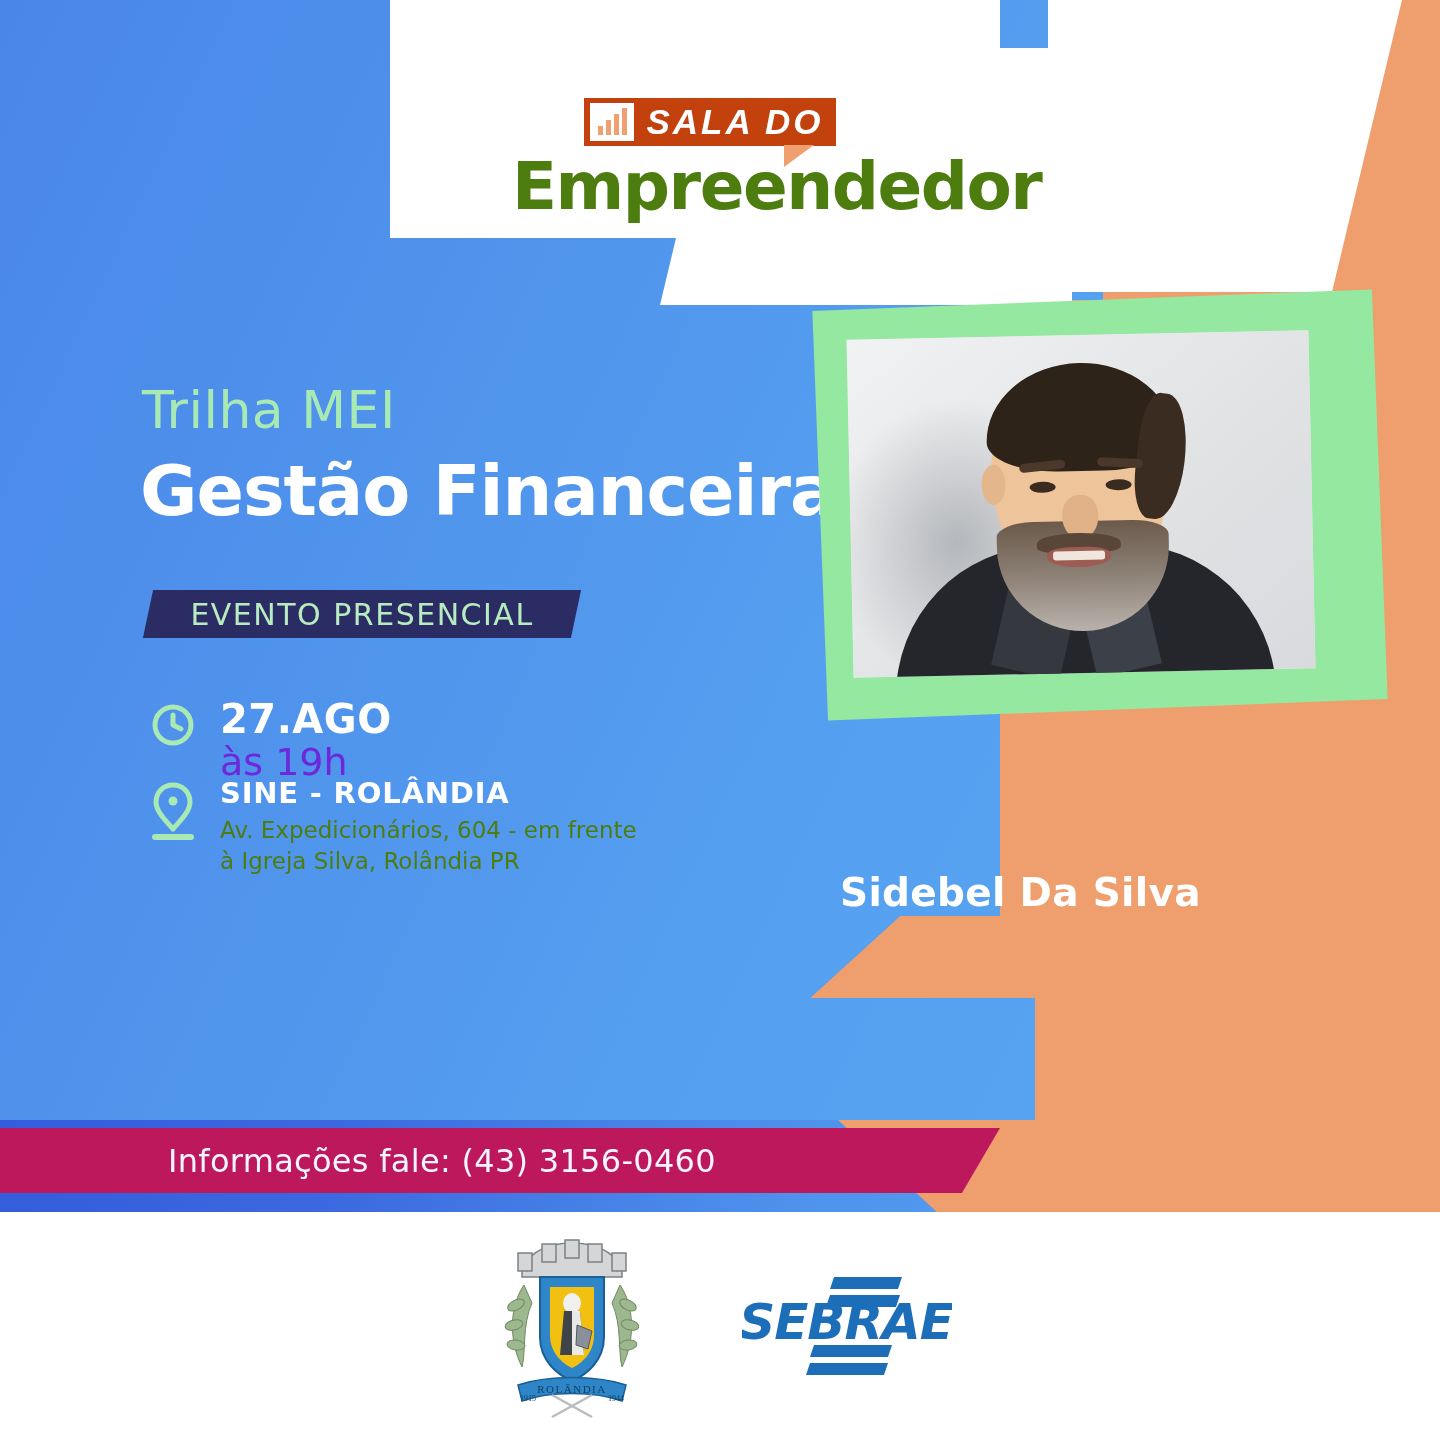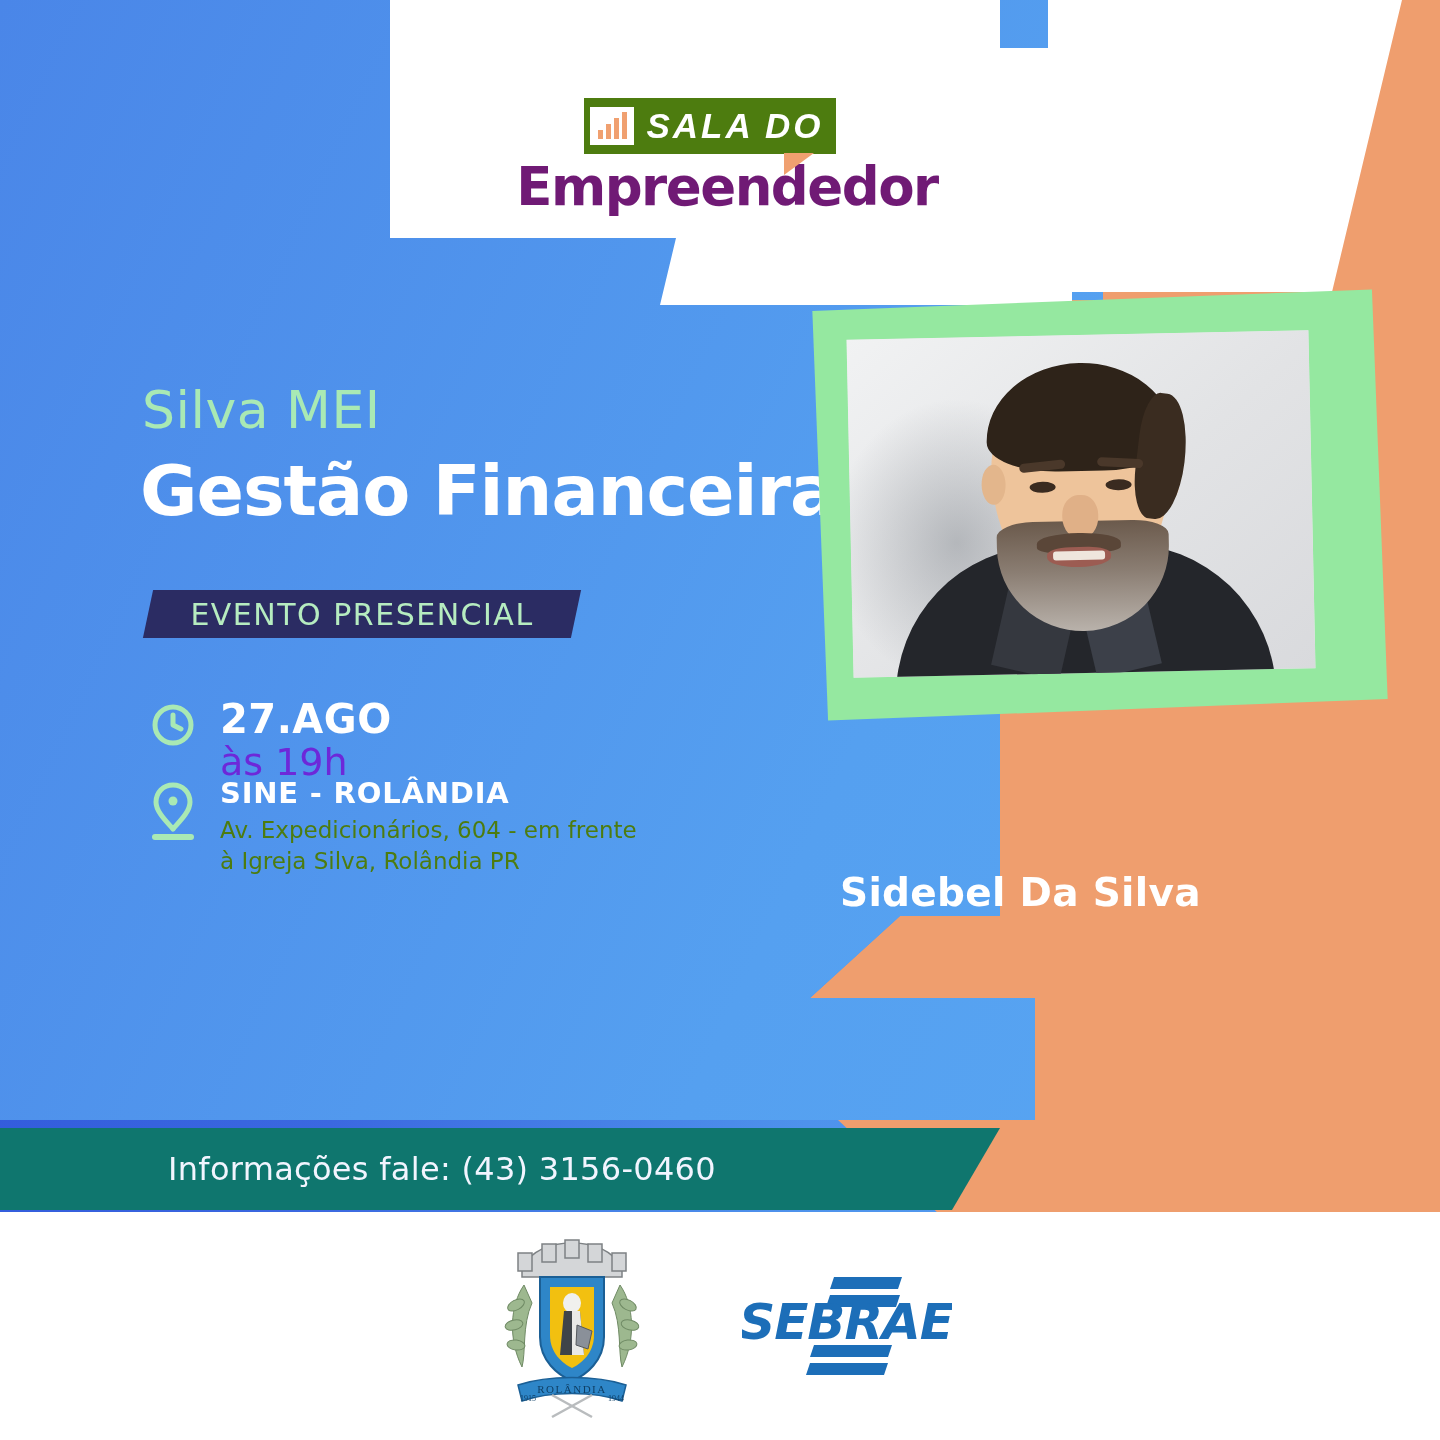--- a/index.html
+++ b/index.html
@@ -67,23 +67,23 @@
   }
 
   
   .logo-wrap {
     position: absolute;
     left: 512px; top: 98px;
     width: 430px; height: 132px;
   }
   .logo-bubble {
     position: relative;
-    width: 252px; height: 56px;
+    width: 252px; height: 48px;
     margin-left: 72px;
-    background: #4d7c0f;
+    background: #c2410c;
     display: flex;
     align-items: center;
   }
   .logo-bubble::after {
     content: "";
     position: absolute;
     right: 22px; bottom: -21px;
     width: 0; height: 0;
     border-left: 0 solid transparent;
     border-right: 30px solid transparent;
@@ -110,22 +110,22 @@
     text-align: center;
     color: #ffffff;
     font-size: 35px;
     font-weight: 700;
     font-style: italic;
     letter-spacing: 3px;
     font-family: "Liberation Sans", sans-serif;
   }
   .logo-emp {
     margin-top: 2px;
-    color: #701a75;
-    font-size: 53px;
+    color: #4d7c0f;
+    font-size: 66px;
     font-weight: 700;
     letter-spacing: -1.5px;
     font-family: "DejaVu Sans", sans-serif;
     text-align: center;
   }
 
   
   .trilha {
     position: absolute;
     left: 142px; top: 380px;
@@ -367,22 +367,22 @@
     font-weight: 700;
     letter-spacing: 0.3px;
     font-family: "DejaVu Sans", sans-serif;
     margin-top: 40px;
   }
 
   
   .contact-bar {
     position: absolute;
     left: 0; top: 1128px;
-    width: 1000px; height: 82px;
-    background: #0f766e;
+    width: 1000px; height: 65px;
+    background: #be185d;
     clip-path: polygon(0 0, 1000px 0, 952px 82px, 0 82px);
     display: flex;
     align-items: center;
   }
   .contact-text {
     margin-left: 168px;
     color: #f2f5ff;
     font-size: 32px;
     font-weight: 400;
     letter-spacing: 0.3px;
@@ -420,21 +420,21 @@
         <i></i>
           <i></i>
           <i></i>
           <i></i>
       </span>
       <span class="logo-sala">SALA DO</span>
     </div>
     <div class="logo-emp">Empreendedor</div>
   </div>
 
-  <div class="trilha">Silva MEI</div>
+  <div class="trilha">Trilha MEI</div>
   <div class="title">Gestão Financeira</div>
 
   <div class="banner">
     <div class="banner-text">EVENTO PRESENCIAL</div>
   </div>
 
   <div class="info-block date-block">
     <div class="info-row">
       <span class="info-icon">
         <svg width="46" height="46" viewBox="0 0 46 46">

